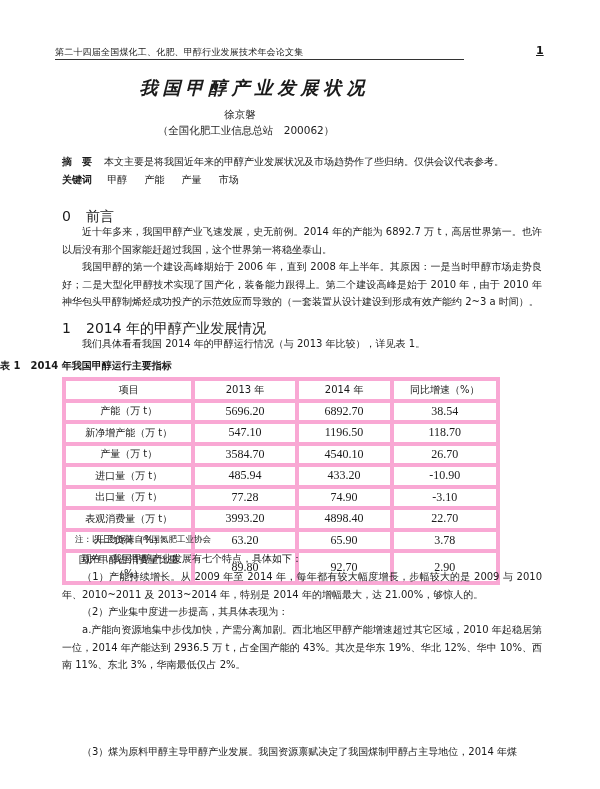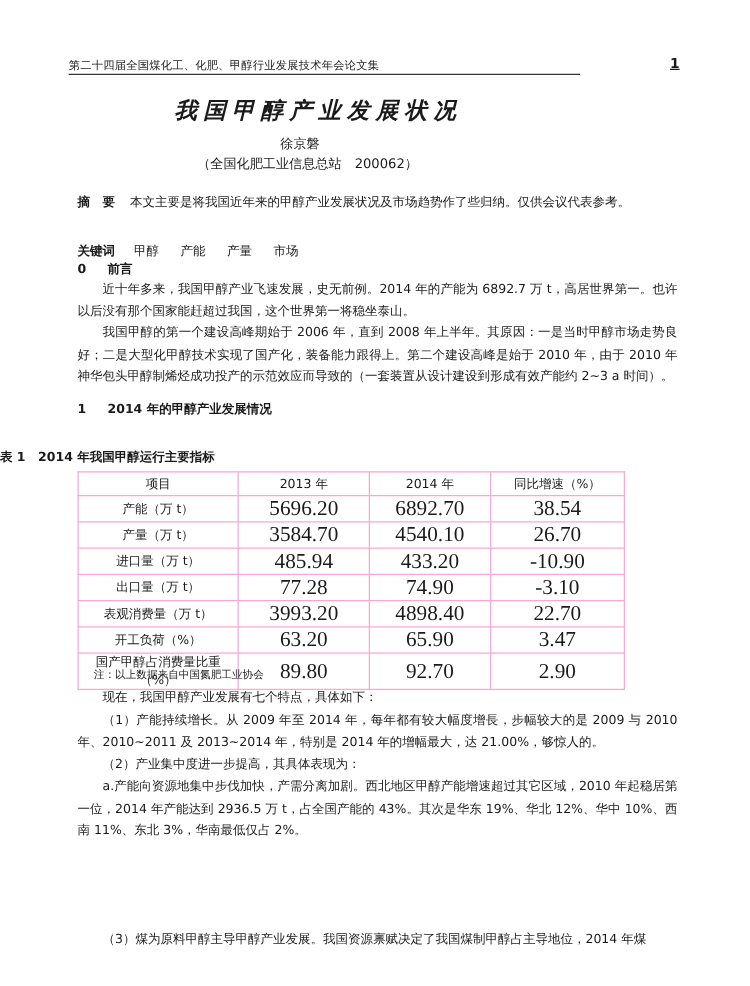--- a/index.html
+++ b/index.html
@@ -35,48 +35,48 @@
       position: absolute; left: 0; top: 124px; width: 492px; text-align: center;
       font-size: 10.5px; font-family: "DejaVu Sans", sans-serif;
     }
     .abstract {
       position: absolute; left: 62px; top: 155px; width: 500px;
       font-size: 10px; font-family: "DejaVu Sans", sans-serif; white-space: nowrap;
     }
     .abstract .lbl, .keywords .lbl { font-weight: bold; margin-right: 12px; }
     .keywords {
       position: absolute; left: 62px; top: 173px; width: 500px;
-      font-size: 10px; font-family: "DejaVu Sans", sans-serif; margin-top: 21px;
+      font-size: 10px; font-family: "DejaVu Sans", sans-serif;
     }
     .keywords .kw { margin-right: 14px; }
     .sec-head {
-      position: absolute; left: 62px; font-size: 10px; font-weight: bold;
+      position: absolute; left: 62px; font-size: 14px; font-weight: normal;
       font-family: "DejaVu Sans", sans-serif;
     }
     .sec-head .num { display: inline-block; width: 24px; }
     .para {
       position: absolute; left: 62px; width: 480px;
       font-size: 10px; line-height: 17.5px;
       font-family: "DejaVu Sans", sans-serif; text-align: justify;
       text-indent: 20px;
     }
     .table-caption {
       position: absolute; left: 0; top: 359px; width: 600px; text-align: left;
       font-size: 10px; font-weight: bold; font-family: "DejaVu Sans", sans-serif;
     }
     table.data {
       position: absolute; left: 62px; top: 377px; width: 438px;
       border-collapse: collapse; font-size: 10px;
       font-family: "DejaVu Sans", sans-serif;
     }
     table.data th, table.data td {
-      border: 1px solid #f9a8d4; height: 17.5px; padding: 0; text-align: center;
+      border: 4px solid #f9a8d4; height: 17.5px; padding: 0; text-align: center;
       font-weight: normal; font-family: "DejaVu Sans", sans-serif;
     }
-    table.data td.num { font-family: "Liberation Serif", serif; font-size: 17px; }
+    table.data td.num { font-family: "Liberation Serif", serif; font-size: 12px; }
     table.data col.c0 { width: 148px; }
     table.data col.c1 { width: 115px; }
     table.data col.c2 { width: 105px; }
     table.data col.c3 { width: 120px; }
     .note {
       position: absolute; left: 75px; top: 534px; font-size: 8.5px;
       font-family: "DejaVu Sans", sans-serif;
     }
   </style>
 </head>
@@ -105,20 +105,21 @@
 
   <div class="sec-head" style="top:208px">
     <span class="num">0</span><span>前言</span>
   </div>
   <div class="para" style="top:223px">近十年多来，我国甲醇产业飞速发展，史无前例。2014 年的产能为 6892.7 万 t，高居世界第一。也许以后没有那个国家能赶超过我国，这个世界第一将稳坐泰山。</div>
   <div class="para" style="top:258px">我国甲醇的第一个建设高峰期始于 2006 年，直到 2008 年上半年。其原因：一是当时甲醇市场走势良好；二是大型化甲醇技术实现了国产化，装备能力跟得上。第二个建设高峰是始于 2010 年，由于 2010 年神华包头甲醇制烯烃成功投产的示范效应而导致的（一套装置从设计建设到形成有效产能约 2~3 a 时间）。</div>
 
   <div class="sec-head" style="top:320px">
     <span class="num">1</span><span>2014 年的甲醇产业发展情况</span>
   </div>
+  <div class="para" style="top:335px">我们具体看看我国 2014 年的甲醇运行情况（与 2013 年比较），详见表 1。</div>
 
   <div class="table-caption">表 1　2014 年我国甲醇运行主要指标</div>
   <table class="data">
     <colgroup>
         <col class="c0">
         <col class="c1">
         <col class="c2">
         <col class="c3">
       </colgroup>
     <thead>
@@ -128,20 +129,26 @@
         <th>2014 年</th>
         <th>同比增速（%）</th>
       </tr>
     </thead>
     <tbody id="tbody">
         <tr>
           <td>产能（万 t）</td>
           <td class="num">5696.20</td>
           <td class="num">6892.70</td>
           <td class="num">38.54</td>
+        </tr>
+        <tr>
+          <td>新净增产能（万 t）</td>
+          <td class="num">547.10</td>
+          <td class="num">1196.50</td>
+          <td class="num">118.70</td>
         </tr>
         <tr>
           <td>产量（万 t）</td>
           <td class="num">3584.70</td>
           <td class="num">4540.10</td>
           <td class="num">26.70</td>
         </tr>
         <tr>
           <td>进口量（万 t）</td>
           <td class="num">485.94</td>
@@ -157,21 +164,21 @@
         <tr>
           <td>表观消费量（万 t）</td>
           <td class="num">3993.20</td>
           <td class="num">4898.40</td>
           <td class="num">22.70</td>
         </tr>
         <tr>
           <td>开工负荷（%）</td>
           <td class="num">63.20</td>
           <td class="num">65.90</td>
-          <td class="num">3.47</td>
+          <td class="num">3.78</td>
         </tr>
         <tr>
           <td>国产甲醇占消费量比重（%）</td>
           <td class="num">89.80</td>
           <td class="num">92.70</td>
           <td class="num">2.90</td>
         </tr>
       </tbody>
   </table>
   <div class="note">注：以上数据来自中国氮肥工业协会</div>

